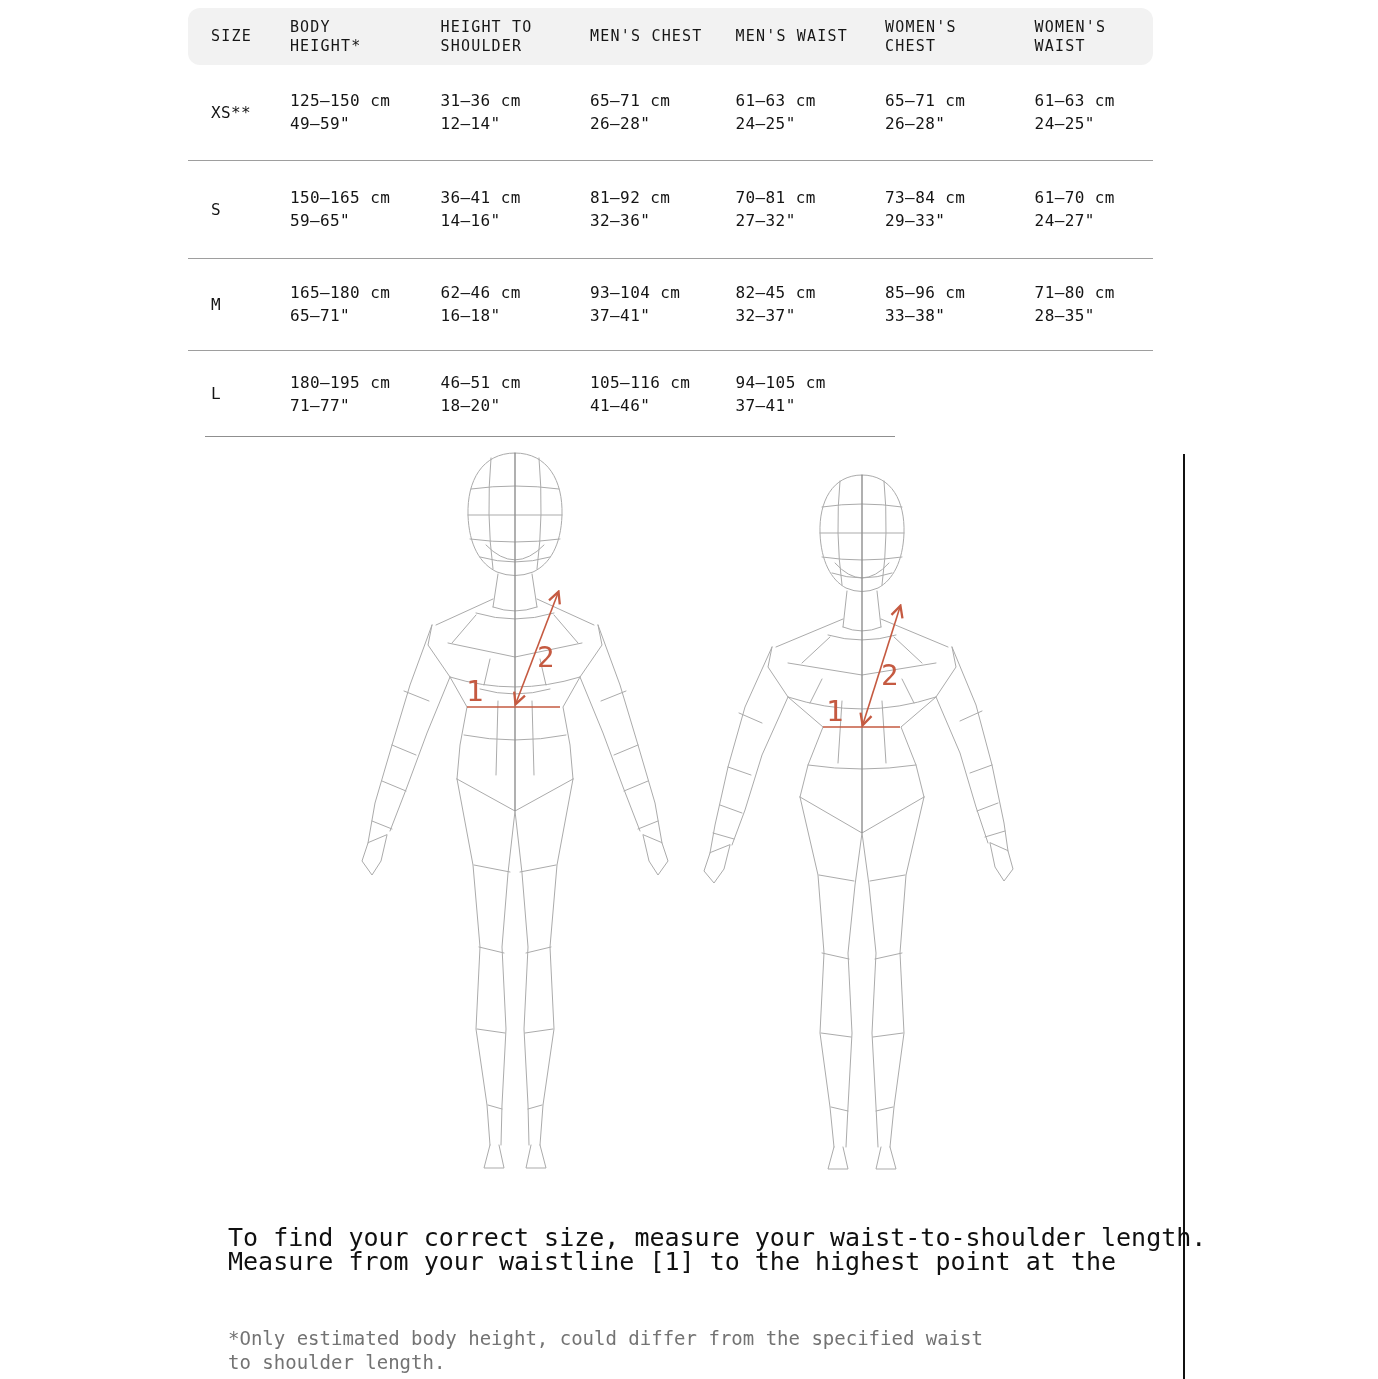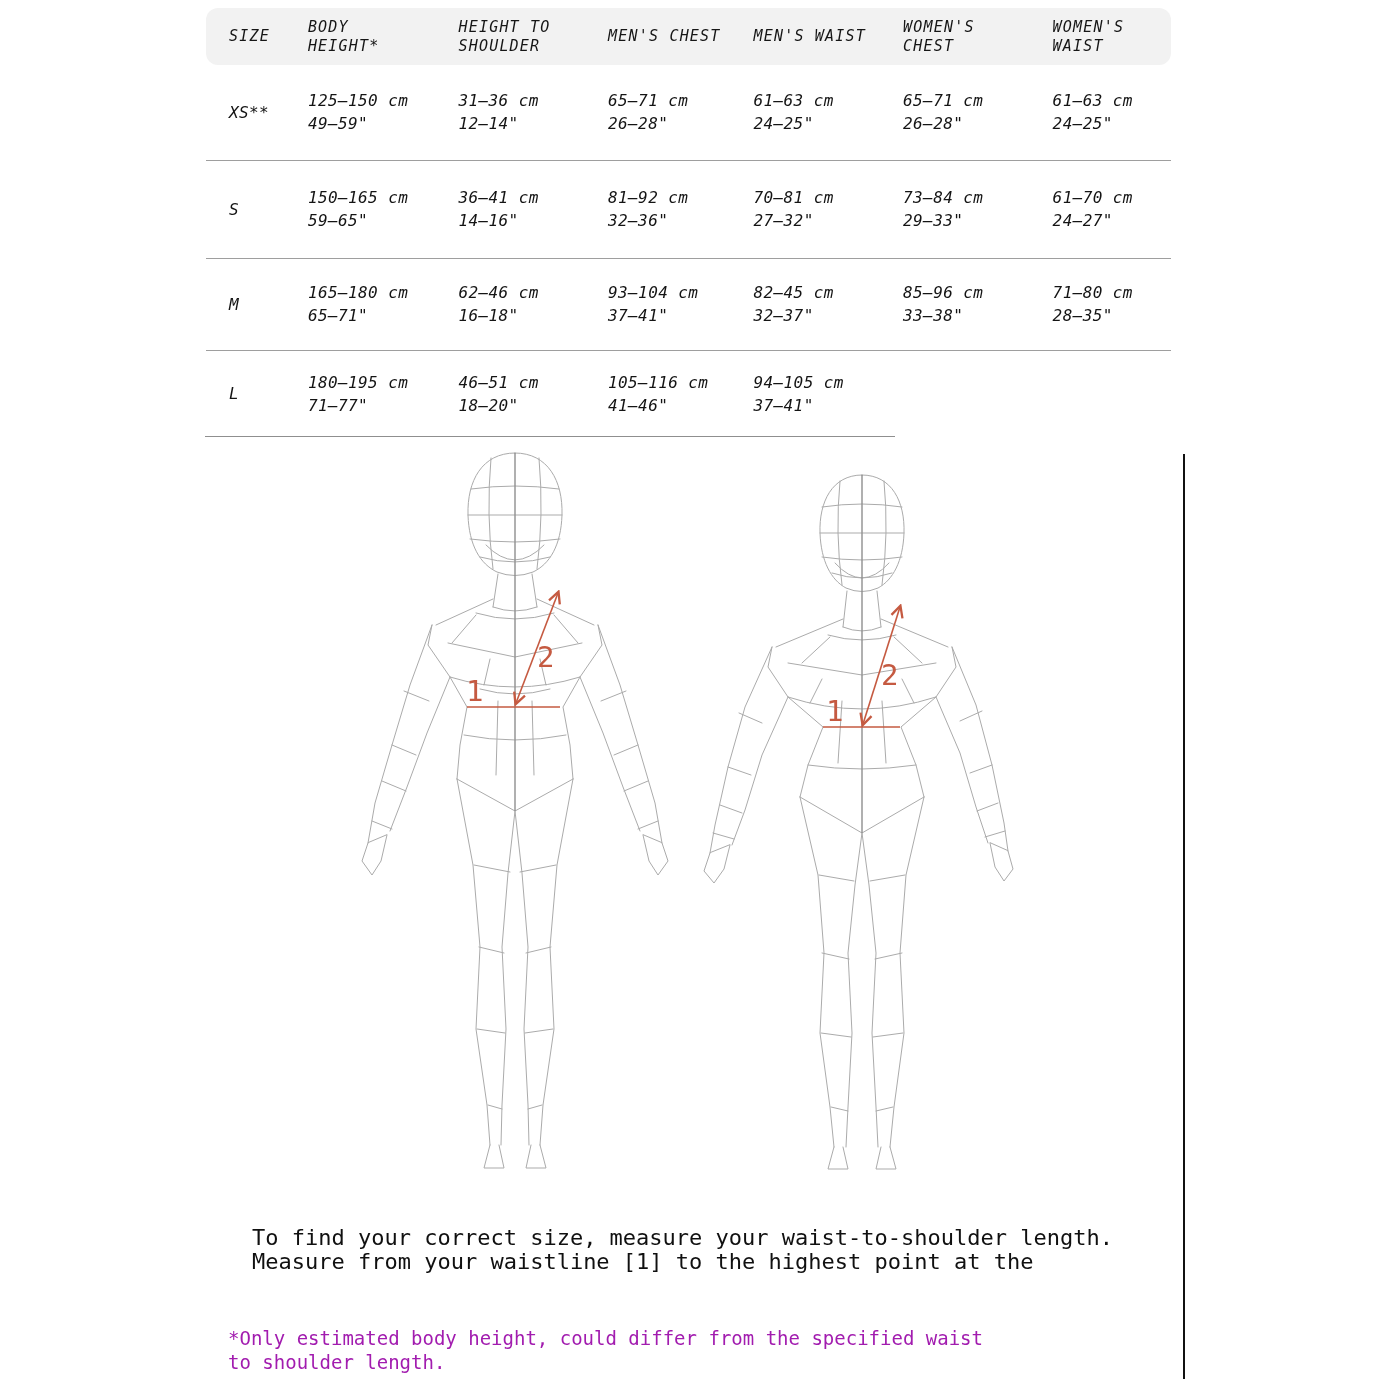--- a/index.html
+++ b/index.html
@@ -3,22 +3,22 @@
 <meta charset="utf-8">
 <style>
   html,body{margin:0;padding:0;background:#ffffff;}
   body{
     width:1378px;height:1379px;position:relative;overflow:hidden;
     font-family:"DejaVu Sans Mono","Liberation Mono",monospace;
     color:#141414;
   }
   
   .size-table{
-    position:absolute;left:206px;top:8px;width:965px;
-    border-collapse:collapse;table-layout:fixed;font-style:italic;
+    position:absolute;left:188px;top:8px;width:965px;
+    border-collapse:collapse;table-layout:fixed;
   }
   .size-table col:nth-child(1){width:77px;}
   .size-table col:nth-child(2){width:147px;}
   .size-table col:nth-child(3){width:146px;}
   .size-table col:nth-child(4){width:142px;}
   .size-table col:nth-child(5){width:146px;}
   .size-table col:nth-child(6){width:146px;}
   .size-table col:nth-child(7){width:138px;}
   .size-table th,.size-table td{
     box-sizing:border-box;padding:0 6px 0 23px;text-align:left;vertical-align:middle;
@@ -45,24 +45,24 @@
   
   .figures{position:absolute;left:330px;top:445px;}
   .wire{stroke:#ababab;stroke-width:1;fill:none;stroke-linejoin:round;stroke-linecap:round;}
   .wire-mid{stroke:#8f8f8f;stroke-width:1.4;fill:none;}
   .anno{stroke:#c55a41;stroke-width:1.6;fill:none;}
   .anno-label{fill:#c55a41;font-family:"DejaVu Sans Mono","Liberation Mono",monospace;font-size:29px;}
   
   .v-line{position:absolute;left:1183px;top:454px;width:2px;height:925px;background:#111111;}
   
   .instructions{
-    position:absolute;left:228px;top:1226px;font-size:22px;line-height:24px;color:#101010;margin-left:24px;
+    position:absolute;left:228px;top:1226px;font-size:25px;line-height:24px;color:#101010;
   }
   .footnote{
-    position:absolute;left:228px;top:1326px;font-size:19px;line-height:24px;color:#a21caf;
+    position:absolute;left:228px;top:1326px;font-size:19px;line-height:24px;color:#737373;
   }
 </style>
 </head>
 <body>
 
 <table class="size-table">
   <colgroup>
       <col>
       <col>
       <col>

